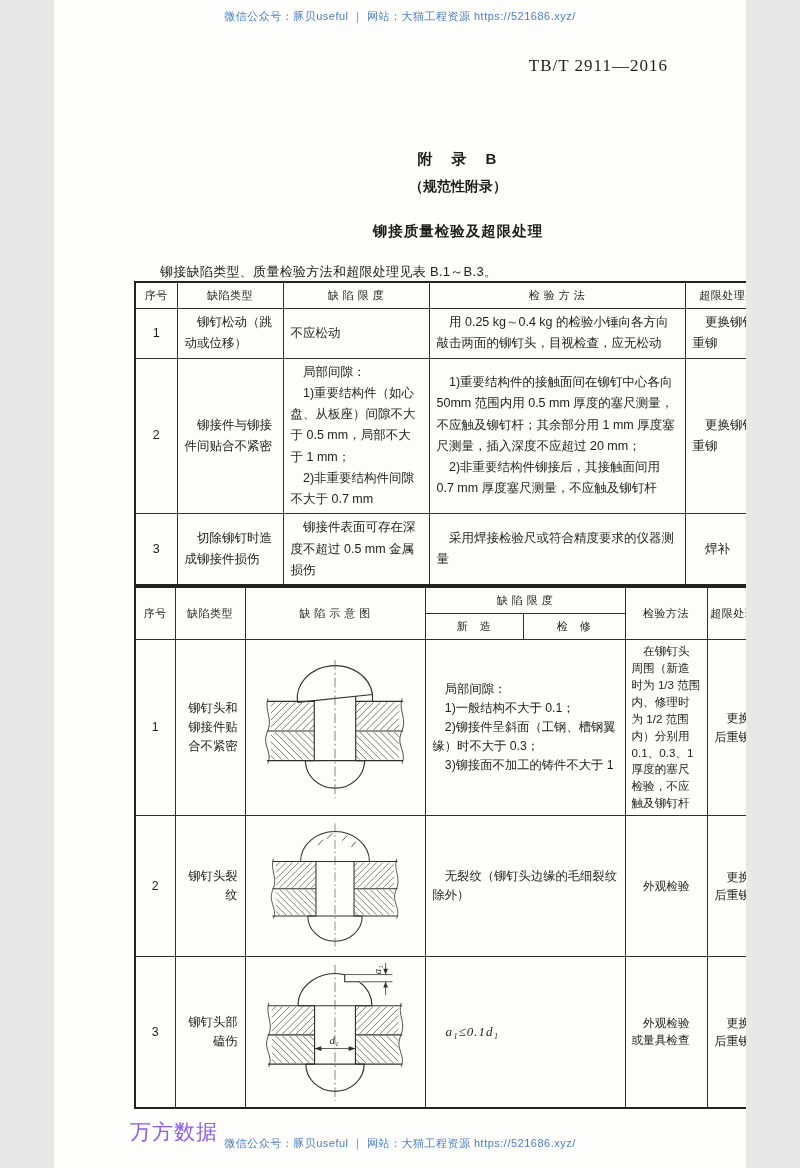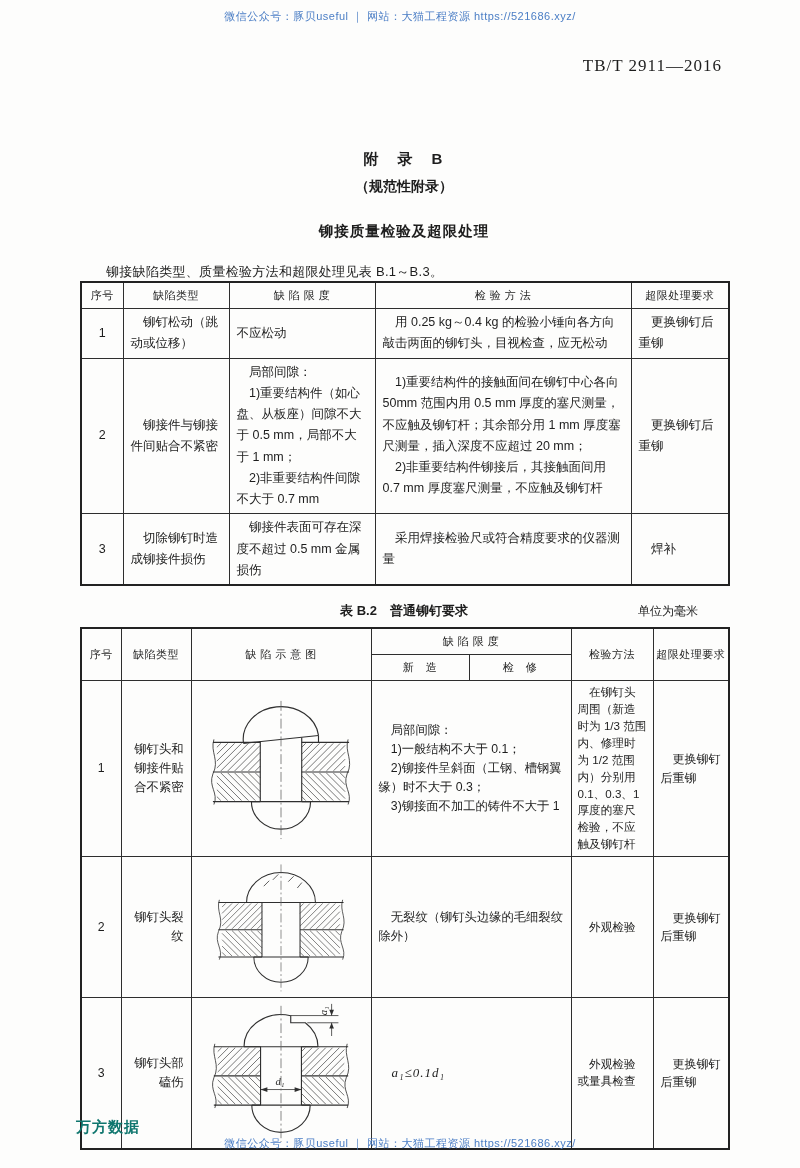--- a/index.html
+++ b/index.html
@@ -1,19 +1,19 @@
 <!DOCTYPE html>
 <html><head>
 <meta charset="utf-8">
 <style>
   * { margin:0; padding:0; box-sizing:border-box; }
   html,body { background:#e8e8e8; }
   body { font-family:"Liberation Sans", sans-serif; color:#1d1d1d; }
   #page {
-    position:relative; width:800px; height:1168px; margin:0 auto;
+    position:relative; width:692px; height:1168px; margin:0 auto;
     background:#fdfdfc; overflow:hidden;
   }
   .wm {
     position:absolute; left:0; width:100%; text-align:center;
     font-size:11px; letter-spacing:.5px;
   }
   .wm-top { top:9px; }
   .wm-bottom { top:1136px; }
   .doc-num {
     position:absolute; top:56px; right:78px;
@@ -45,21 +45,21 @@
   .math .cp { font-style:italic; font-family:"Liberation Serif", serif; font-size:13px; letter-spacing:1px; }
   
   svg.rivet { display:block; margin:0 auto; }
   .ol  { stroke:#2f2f2f; fill:none; stroke-width:1.15; }
   .thin{ stroke-width:.85; }
   .hl  { stroke:#3a3a3a; stroke-width:.7; }
   .cl  { stroke:#666; stroke-width:.8; stroke-dasharray:10 3 2 3; }
   .dim { stroke:#2f2f2f; stroke-width:.8; fill:none; }
   .arr { fill:#2f2f2f; stroke:none; }
   .dlabel { font:italic 11px "Liberation Serif", serif; fill:#1d1d1d; }
-  .brand { position:absolute; left:76px; top:1118px; font-size:15px; font-weight:bold; color:#0f766e; letter-spacing:1px; }
+  .brand { position:absolute; left:76px; top:1118px; font-size:21px; font-weight:normal; color:#8b5cf6; letter-spacing:1px; }
 </style>
 </head>
 <body>
 
 <div id="page">
 
   <div class="wm wm-top" style="color: rgb(75, 126, 197);">微信公众号：豚贝useful ｜ 网站：大猫工程资源 https://521686.xyz/</div>
 
   <div class="doc-num">TB/T 2911—2016</div>
 
@@ -132,24 +132,20 @@
         <td>
               <div class="cp">采用焊接检验尺或符合精度要求的仪器测量</div>
             </td>
         <td>
               <div class="cp">焊补</div>
             </td>
       </tr>
     </tbody>
       </table>
 
-    <div class="tbl-caption" style="margin-top:16px">
-      <span>表 B.2　普通铆钉要求</span>
-      <span class="units">单位为毫米</span>
-    </div>
 
     <table class="tb2">
       <colgroup>
         <col style="width:40px">
           <col style="width:70px">
           <col style="width:180px">
           <col style="width:98px">
           <col style="width:102px">
           <col style="width:82px">
           <col style="width:76px">

